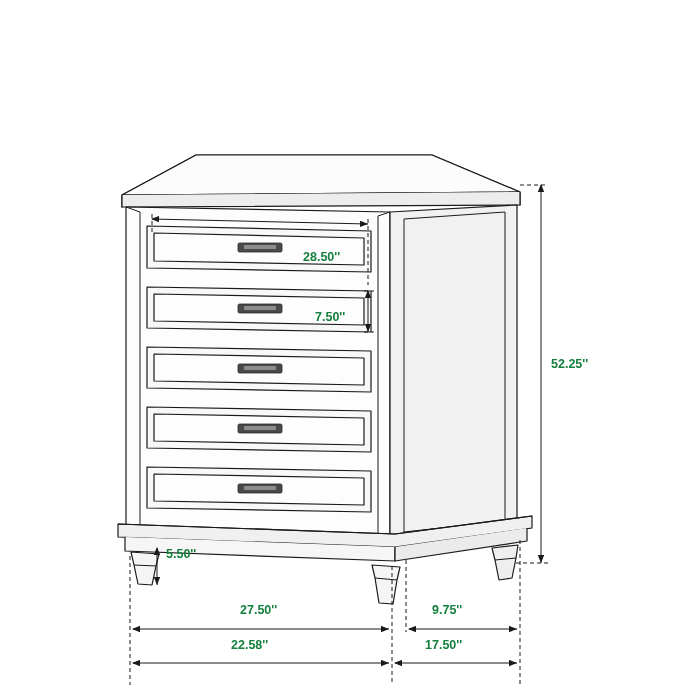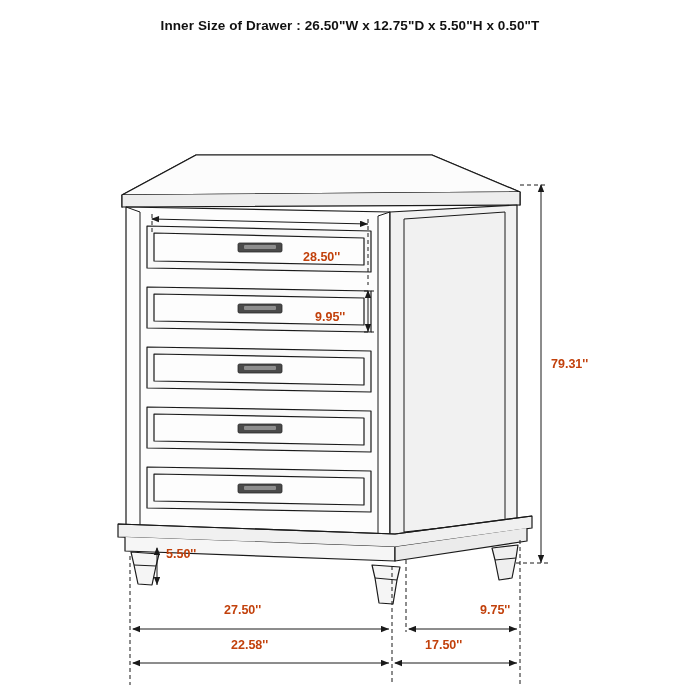--- a/index.html
+++ b/index.html
@@ -22,30 +22,29 @@
     letter-spacing:.1px;
     color:#111;
   }
 
   svg.draw{position:absolute;left:0;top:0;width:700px;height:700px;}
 
   .dimlabel{
     position:absolute;
     font-size:12.5px;
     font-weight:bold;
-    color:#c2410c;
+    color:#15803d;
     white-space:nowrap;
   }
 </style>
 </head>
 <body>
 
 <div id="stage">
 
-  <div class="title">Inner Size of Drawer : 26.50"W x 12.75"D x 5.50"H x 0.50"T</div>
 
   <svg class="draw" viewBox="0 0 700 700">
     <defs>
       <marker id="arrIn" markerWidth="9" markerHeight="9" refX="8" refY="3.2" orient="auto">
         <path d="M0,0 L8,3.2 L0,6.4 z" fill="#1a1a1a"></path>
       </marker>
       <marker id="arrOut" markerWidth="9" markerHeight="9" refX="1" refY="3.2" orient="auto">
         <path d="M8,0 L0,3.2 L8,6.4 z" fill="#1a1a1a"></path>
       </marker>
     </defs>
@@ -192,21 +191,21 @@
         <line x1="133" y1="663" x2="389" y2="663" marker-start="url(#arrOut)" marker-end="url(#arrIn)"></line>
       </g>
 
       <g>
         <line x1="395" y1="663" x2="517" y2="663" marker-start="url(#arrOut)" marker-end="url(#arrIn)"></line>
       </g>
     </g>
   </svg>
 
   <div class="dimlabel" style="left:303px;top:250px;">28.50''</div>
-  <div class="dimlabel" style="left:315px;top:310px;">9.95''</div>
-  <div class="dimlabel" style="left:551px;top:357px;">79.31''</div>
+  <div class="dimlabel" style="left:315px;top:310px;">7.50''</div>
+  <div class="dimlabel" style="left:551px;top:357px;">52.25''</div>
   <div class="dimlabel" style="left:166px;top:547px;text-align:right;">5.50''</div>
-  <div class="dimlabel" style="left:224px;top:603px;text-align:center;">27.50''</div>
-  <div class="dimlabel" style="left:432px;top:603px;margin-left:48px;">9.75''</div>
+  <div class="dimlabel" style="left:240px;top:603px;text-align:center;">27.50''</div>
+  <div class="dimlabel" style="left:432px;top:603px;">9.75''</div>
   <div class="dimlabel" style="left:231px;top:638px;">22.58''</div>
   <div class="dimlabel" style="left:425px;top:638px;">17.50''</div>
 
 </div>
 
 </body></html>

